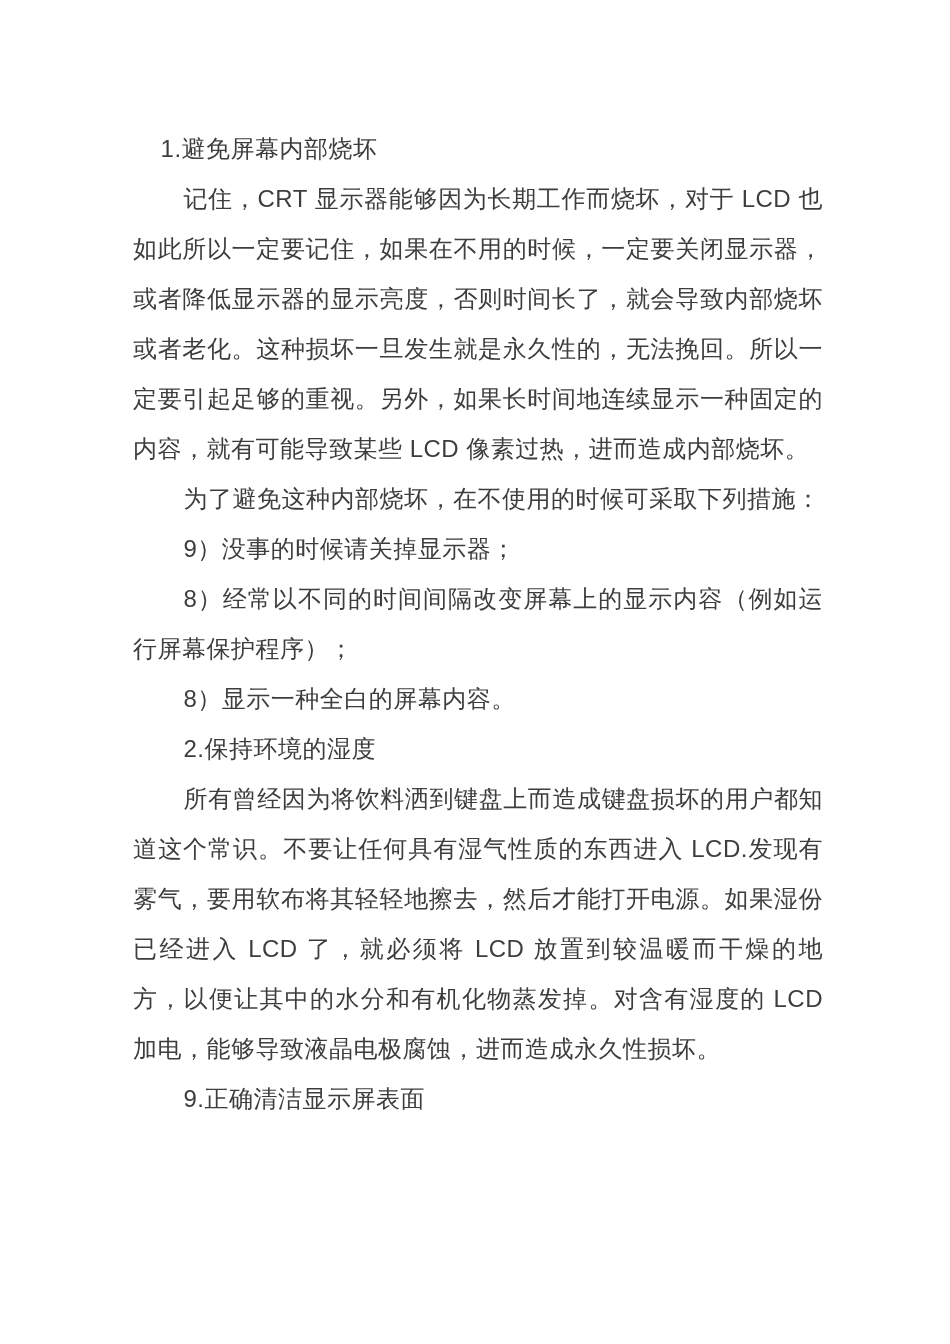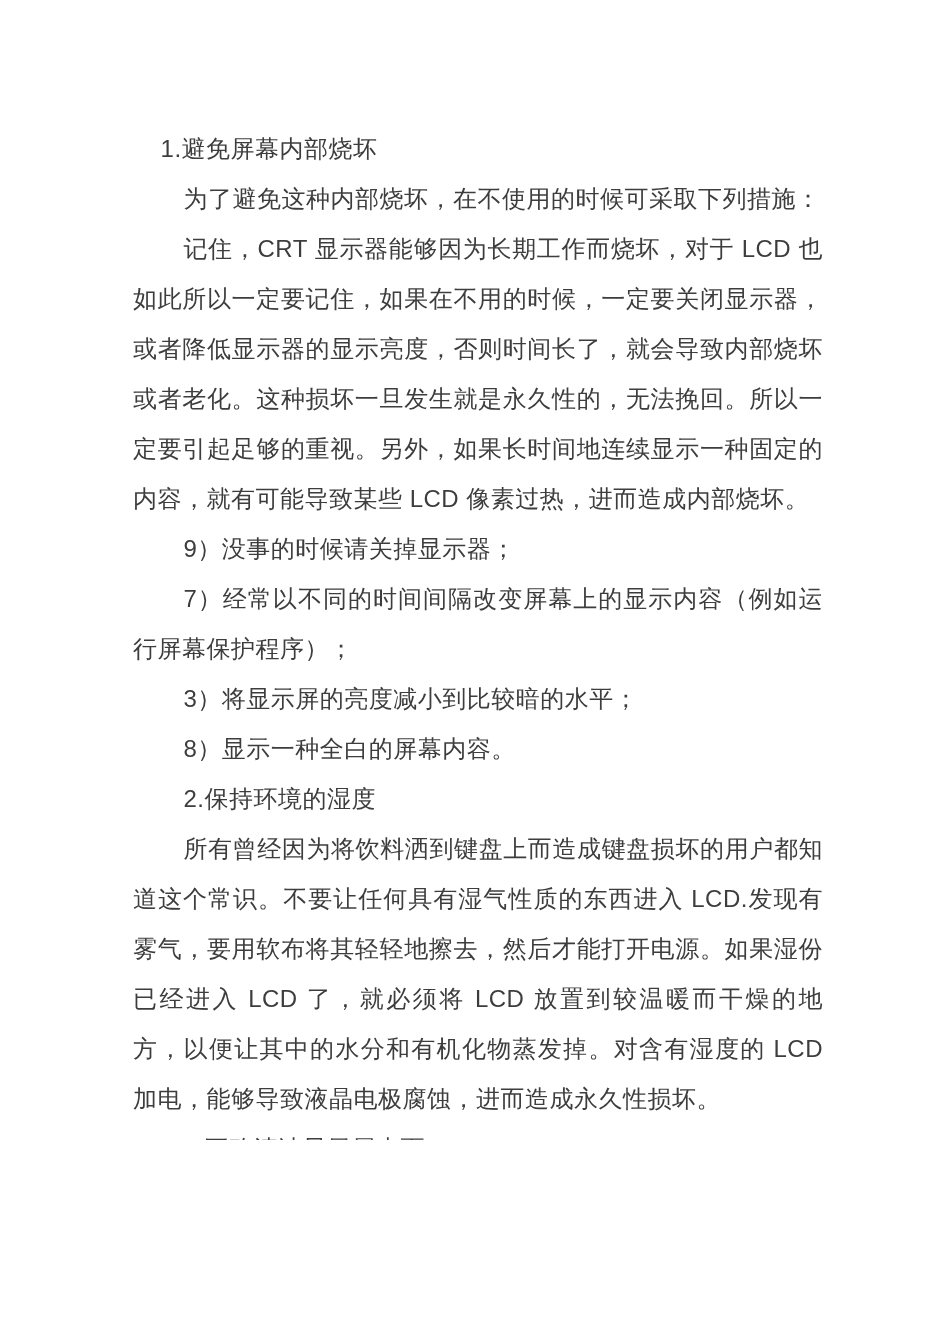--- a/index.html
+++ b/index.html
@@ -34,23 +34,22 @@
   }
   .doc-content p.indent-1 { text-indent: 1.15em; }
   .doc-content p.indent-2 { text-indent: 2.1em; }
 </style>
 </head>
 <body>
 
 <div class="page" style="background: rgb(255, 255, 255);">
   <div class="doc-content" id="doc-content" style="color: rgb(61, 61, 61);">
       <p class="indent-1">1.避免屏幕内部烧坏</p>
+      <p class="indent-2">记住，CRT 显示器能够因为长期工作而烧坏，对于 LCD 也如此所以一定要记住，如果在不用的时候，一定要关闭显示器，或者降低显示器的显示亮度，否则时间长了，就会导致内部烧坏或者老化。这种损坏一旦发生就是永久性的，无法挽回。所以一定要引起足够的重视。另外，如果长时间地连续显示一种固定的内容，就有可能导致某些 LCD 像素过热，进而造成内部烧坏。</p>
       <p class="indent-2">为了避免这种内部烧坏，在不使用的时候可采取下列措施：</p>
-      <p class="indent-2">记住，CRT 显示器能够因为长期工作而烧坏，对于 LCD 也如此所以一定要记住，如果在不用的时候，一定要关闭显示器，或者降低显示器的显示亮度，否则时间长了，就会导致内部烧坏或者老化。这种损坏一旦发生就是永久性的，无法挽回。所以一定要引起足够的重视。另外，如果长时间地连续显示一种固定的内容，就有可能导致某些 LCD 像素过热，进而造成内部烧坏。</p>
       <p class="indent-2">9）没事的时候请关掉显示器；</p>
-      <p class="indent-2">7）经常以不同的时间间隔改变屏幕上的显示内容（例如运行屏幕保护程序）；</p>
-      <p class="indent-2">3）将显示屏的亮度减小到比较暗的水平；</p>
+      <p class="indent-2">8）经常以不同的时间间隔改变屏幕上的显示内容（例如运行屏幕保护程序）；</p>
       <p class="indent-2">8）显示一种全白的屏幕内容。</p>
       <p class="indent-2">2.保持环境的湿度</p>
       <p class="indent-2">所有曾经因为将饮料洒到键盘上而造成键盘损坏的用户都知道这个常识。不要让任何具有湿气性质的东西进入 LCD.发现有雾气，要用软布将其轻轻地擦去，然后才能打开电源。如果湿份已经进入 LCD 了，就必须将 LCD 放置到较温暖而干燥的地方，以便让其中的水分和有机化物蒸发掉。对含有湿度的 LCD 加电，能够导致液晶电极腐蚀，进而造成永久性损坏。</p>
       <p class="indent-2">9.正确清洁显示屏表面</p>
     </div>
 </div>
 
 </body></html>

